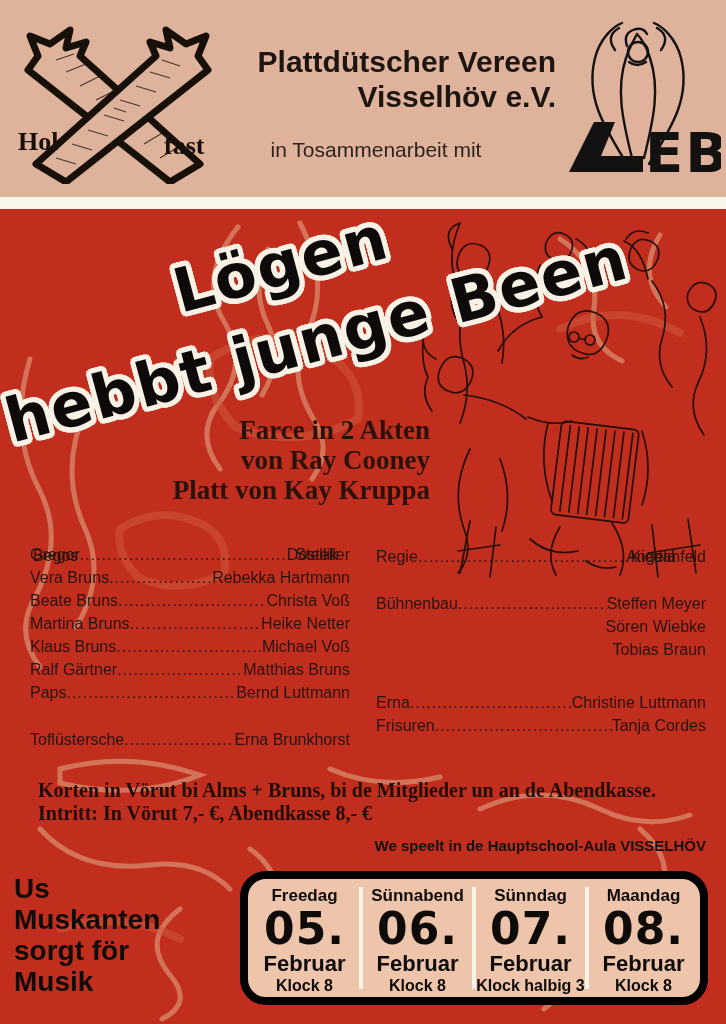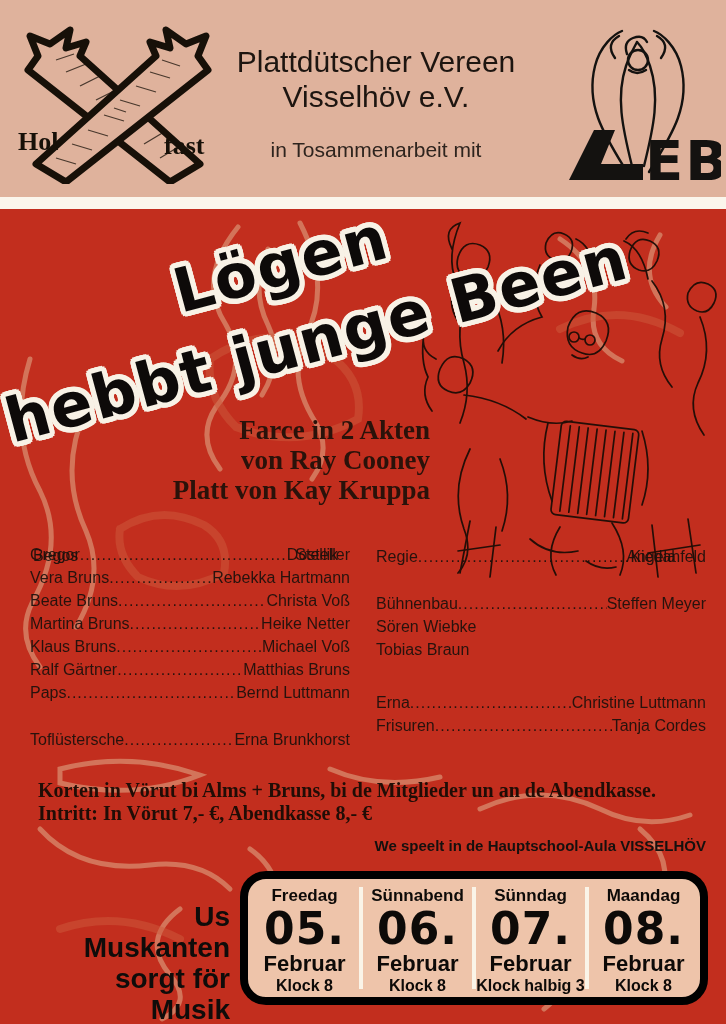--- a/index.html
+++ b/index.html
@@ -2,23 +2,23 @@
 <html><head>
 <meta charset="utf-8">
 <style>
   html,body{margin:0;padding:0;background:#777;}
   .poster{position:relative;width:726px;height:1024px;margin:0 auto;overflow:hidden;
           font-family:"Liberation Sans",sans-serif;background:#c22e1e;}
   
   .header{position:absolute;left:0;top:0;width:726px;height:197px;background:#dfb29c;}
   .stripe{position:absolute;left:0;top:197px;width:726px;height:12px;background:#fbf6ec;}
   .logo-holfast{position:absolute;left:16px;top:20px;width:204px;height:164px;}
-  .logo-leb{position:absolute;left:553px;top:24px;width:168px;height:168px;}
+  .logo-leb{position:absolute;left:553px;top:16px;width:168px;height:168px;}
   .org-block{position:absolute;left:196px;top:44px;width:360px;text-align:center;color:#1d1510;}
-  .org-line{font-size:30px;font-weight:normal;line-height:35px;}
+  .org-line{font-size:30px;font-weight:bold;line-height:35px;text-align:right;}
   .coop-line{position:absolute;left:196px;top:138px;width:360px;text-align:center;
              font-size:21px;color:#2e241e;}
   
   .body{position:absolute;left:0;top:209px;width:726px;height:815px;background:#c22e1e;}
   .bg-sketch{position:absolute;left:0;top:0;width:726px;height:815px;pointer-events:none;}
   
   .title-block{position:absolute;left:-14px;top:18px;width:610px;transform:rotate(-15deg);
                font-family:"DejaVu Sans",sans-serif;font-weight:bold;color:#0d0a09;z-index:3;}
   .title-line{font-size:61px;line-height:72px;letter-spacing:2px;white-space:nowrap;
       text-shadow:
@@ -35,37 +35,37 @@
   
   .cast-col{position:absolute;z-index:3;}
   .cast-left{left:30px;top:334px;width:320px;}
   .cast-right{left:376px;top:336px;width:330px;}
   .cast-line{display:flex;align-items:baseline;font-size:16px;line-height:23px;
              color:rgba(26,16,12,0.92);}
   .cast-line .role{white-space:nowrap;}
   .cast-line .actor{white-space:nowrap;}
   .cast-line .dots{flex:1 1 auto;overflow:hidden;white-space:nowrap;letter-spacing:1px;}
   .cast-line .dots::after{content:"................................................................................";}
-  .cast-line.name-only{}
+  .cast-line.name-only{justify-content:flex-end;}
   .cast-line.spacer{height:24px;}
   .cast-line.spacer.tall{height:30px;}
   .stack{position:relative;display:inline-block;white-space:nowrap;}
   .stack .l2{position:absolute;left:3px;top:1px;}
   .stack.stack-r .l2{left:auto;right:12px;top:0;}
   .stack.stack-name .l2{left:auto;right:30px;top:0;}
   
   .tickets{position:absolute;left:38px;top:570px;width:680px;z-index:3;
            font-family:"Liberation Serif",serif;font-weight:bold;font-size:20px;
            line-height:23px;color:#200d06;}
   
   .venue{position:absolute;left:150px;top:628px;width:556px;text-align:right;z-index:3;
          font-weight:bold;font-size:15px;color:#14100e;}
   
-  .music{position:absolute;left:14px;top:664px;width:216px;text-align:right;z-index:3;
-         font-weight:bold;font-size:28px;line-height:31px;color:#0f0c0a;margin-top:28px;}
+  .music{position:absolute;left:14px;top:664px;width:216px;text-align:left;z-index:3;
+         font-weight:bold;font-size:28px;line-height:31px;color:#0f0c0a;}
   .dates-box{position:absolute;left:240px;top:662px;width:468px;height:134px;z-index:3;
              background:#eec4aa;border:8px solid #000000;border-radius:26px;
              display:flex;box-sizing:border-box;}
   .date-cell{flex:1 1 0;position:relative;text-align:center;padding-top:7px;color:#0d0a08;}
   .date-cell + .date-cell::before{content:"";position:absolute;left:-2px;top:8px;bottom:8px;
              width:4px;background:#faf4e8;}
   .d-day{font-weight:bold;font-size:17px;line-height:20px;}
   .d-num{font-weight:bold;font-size:44px;line-height:46px;letter-spacing:1px;
          font-family:"DejaVu Sans",sans-serif;}
   .d-month{font-weight:bold;font-size:22px;line-height:24px;}

